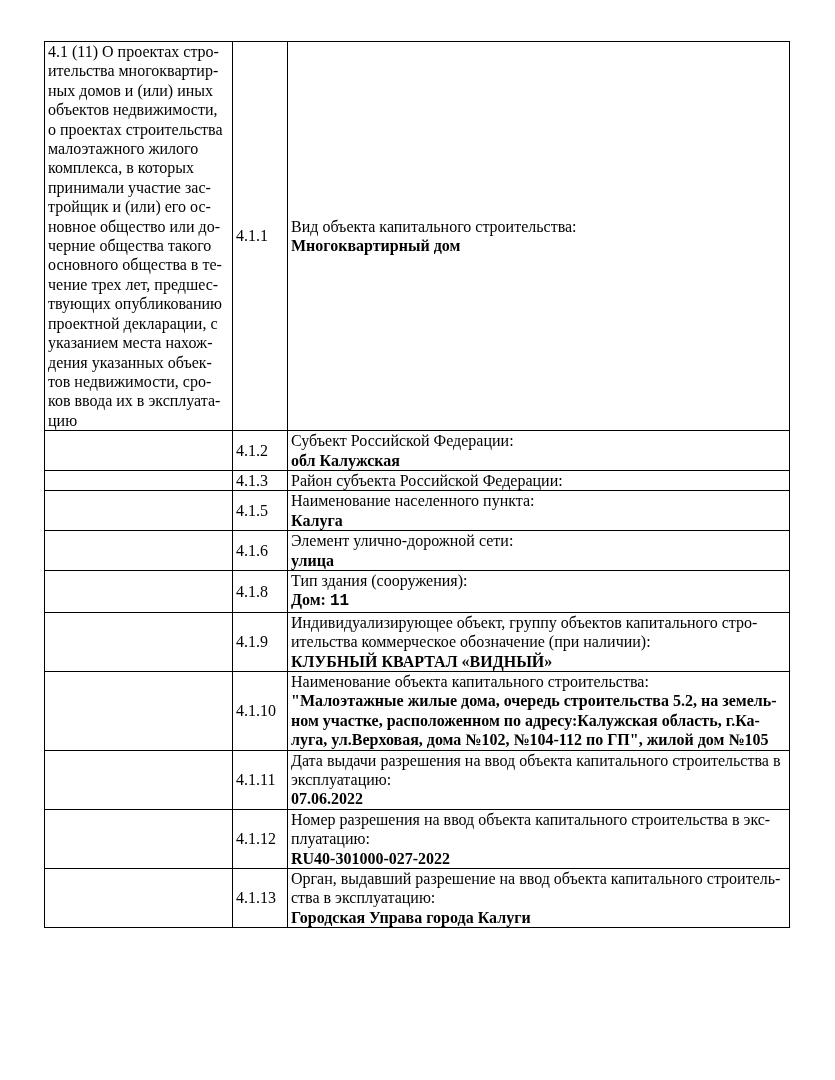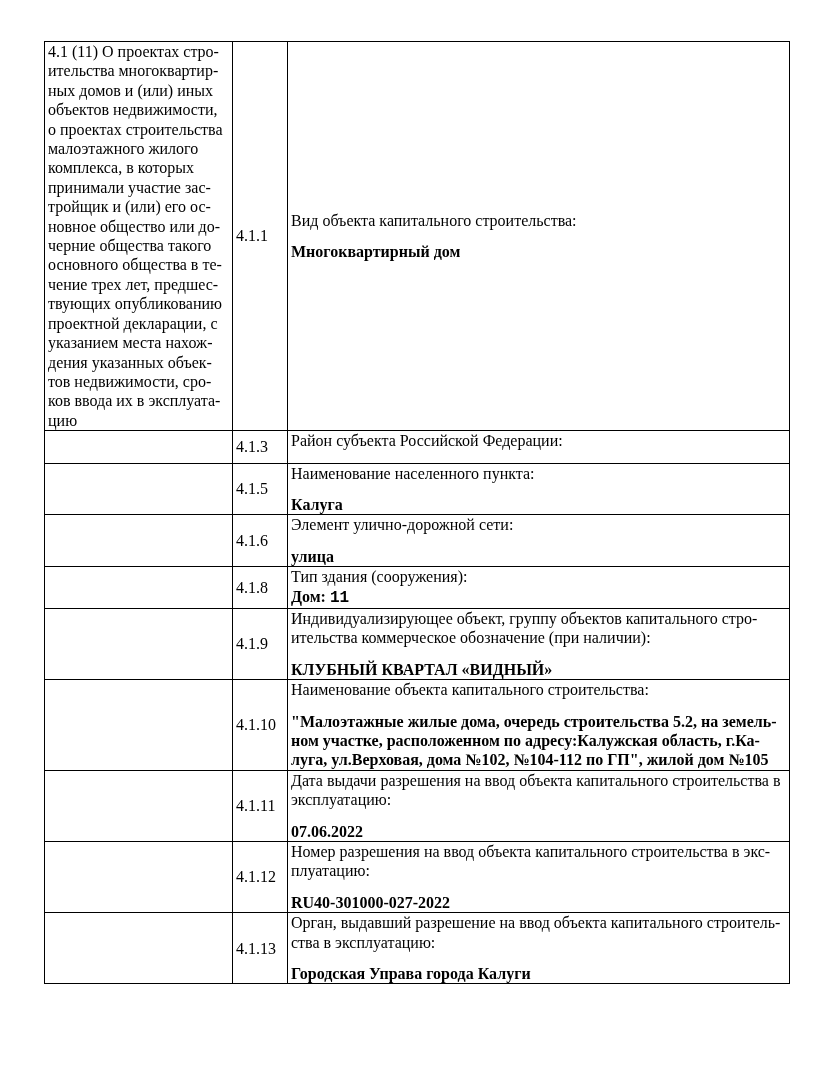--- a/index.html
+++ b/index.html
@@ -49,21 +49,20 @@
   td.content-cell {
     vertical-align: middle;
   }
   .label {
     white-space: pre-line;
     font-weight: normal;
   }
   .value {
     white-space: pre-line;
     font-weight: bold;
-    margin-top: 12px;
   }
   .value-line { white-space: pre-line; }
   .value-prefix { font-weight: bold; }
   .value-bold { font-weight: bold; font-family: Liberation Mono, monospace; }
 </style>
 </head>
 <body>
 
 <div class="page">
   <table class="doc-table">
@@ -95,20 +94,28 @@
 тов недвижимости, сро-
 ков ввода их в эксплуата-
 цию</td>
         <td class="num-cell">4.1.1</td>
         <td class="content-cell">
           <div class="label">Вид объекта капитального строительства:</div>
           <div class="value">Многоквартирный дом</div>
         </td>
       </tr>
 
+      <tr>
+        <td></td>
+        <td class="num-cell">4.1.2</td>
+        <td class="content-cell">
+          <div class="label">Субъект Российской Федерации:</div>
+          <div class="value">обл Калужская</div>
+        </td>
+      </tr>
 
       <tr>
         <td></td>
         <td class="num-cell">4.1.3</td>
         <td class="content-cell">
           <div class="label">Район субъекта Российской Федерации:</div>
           <div class="value"></div>
         </td>
       </tr>
 

